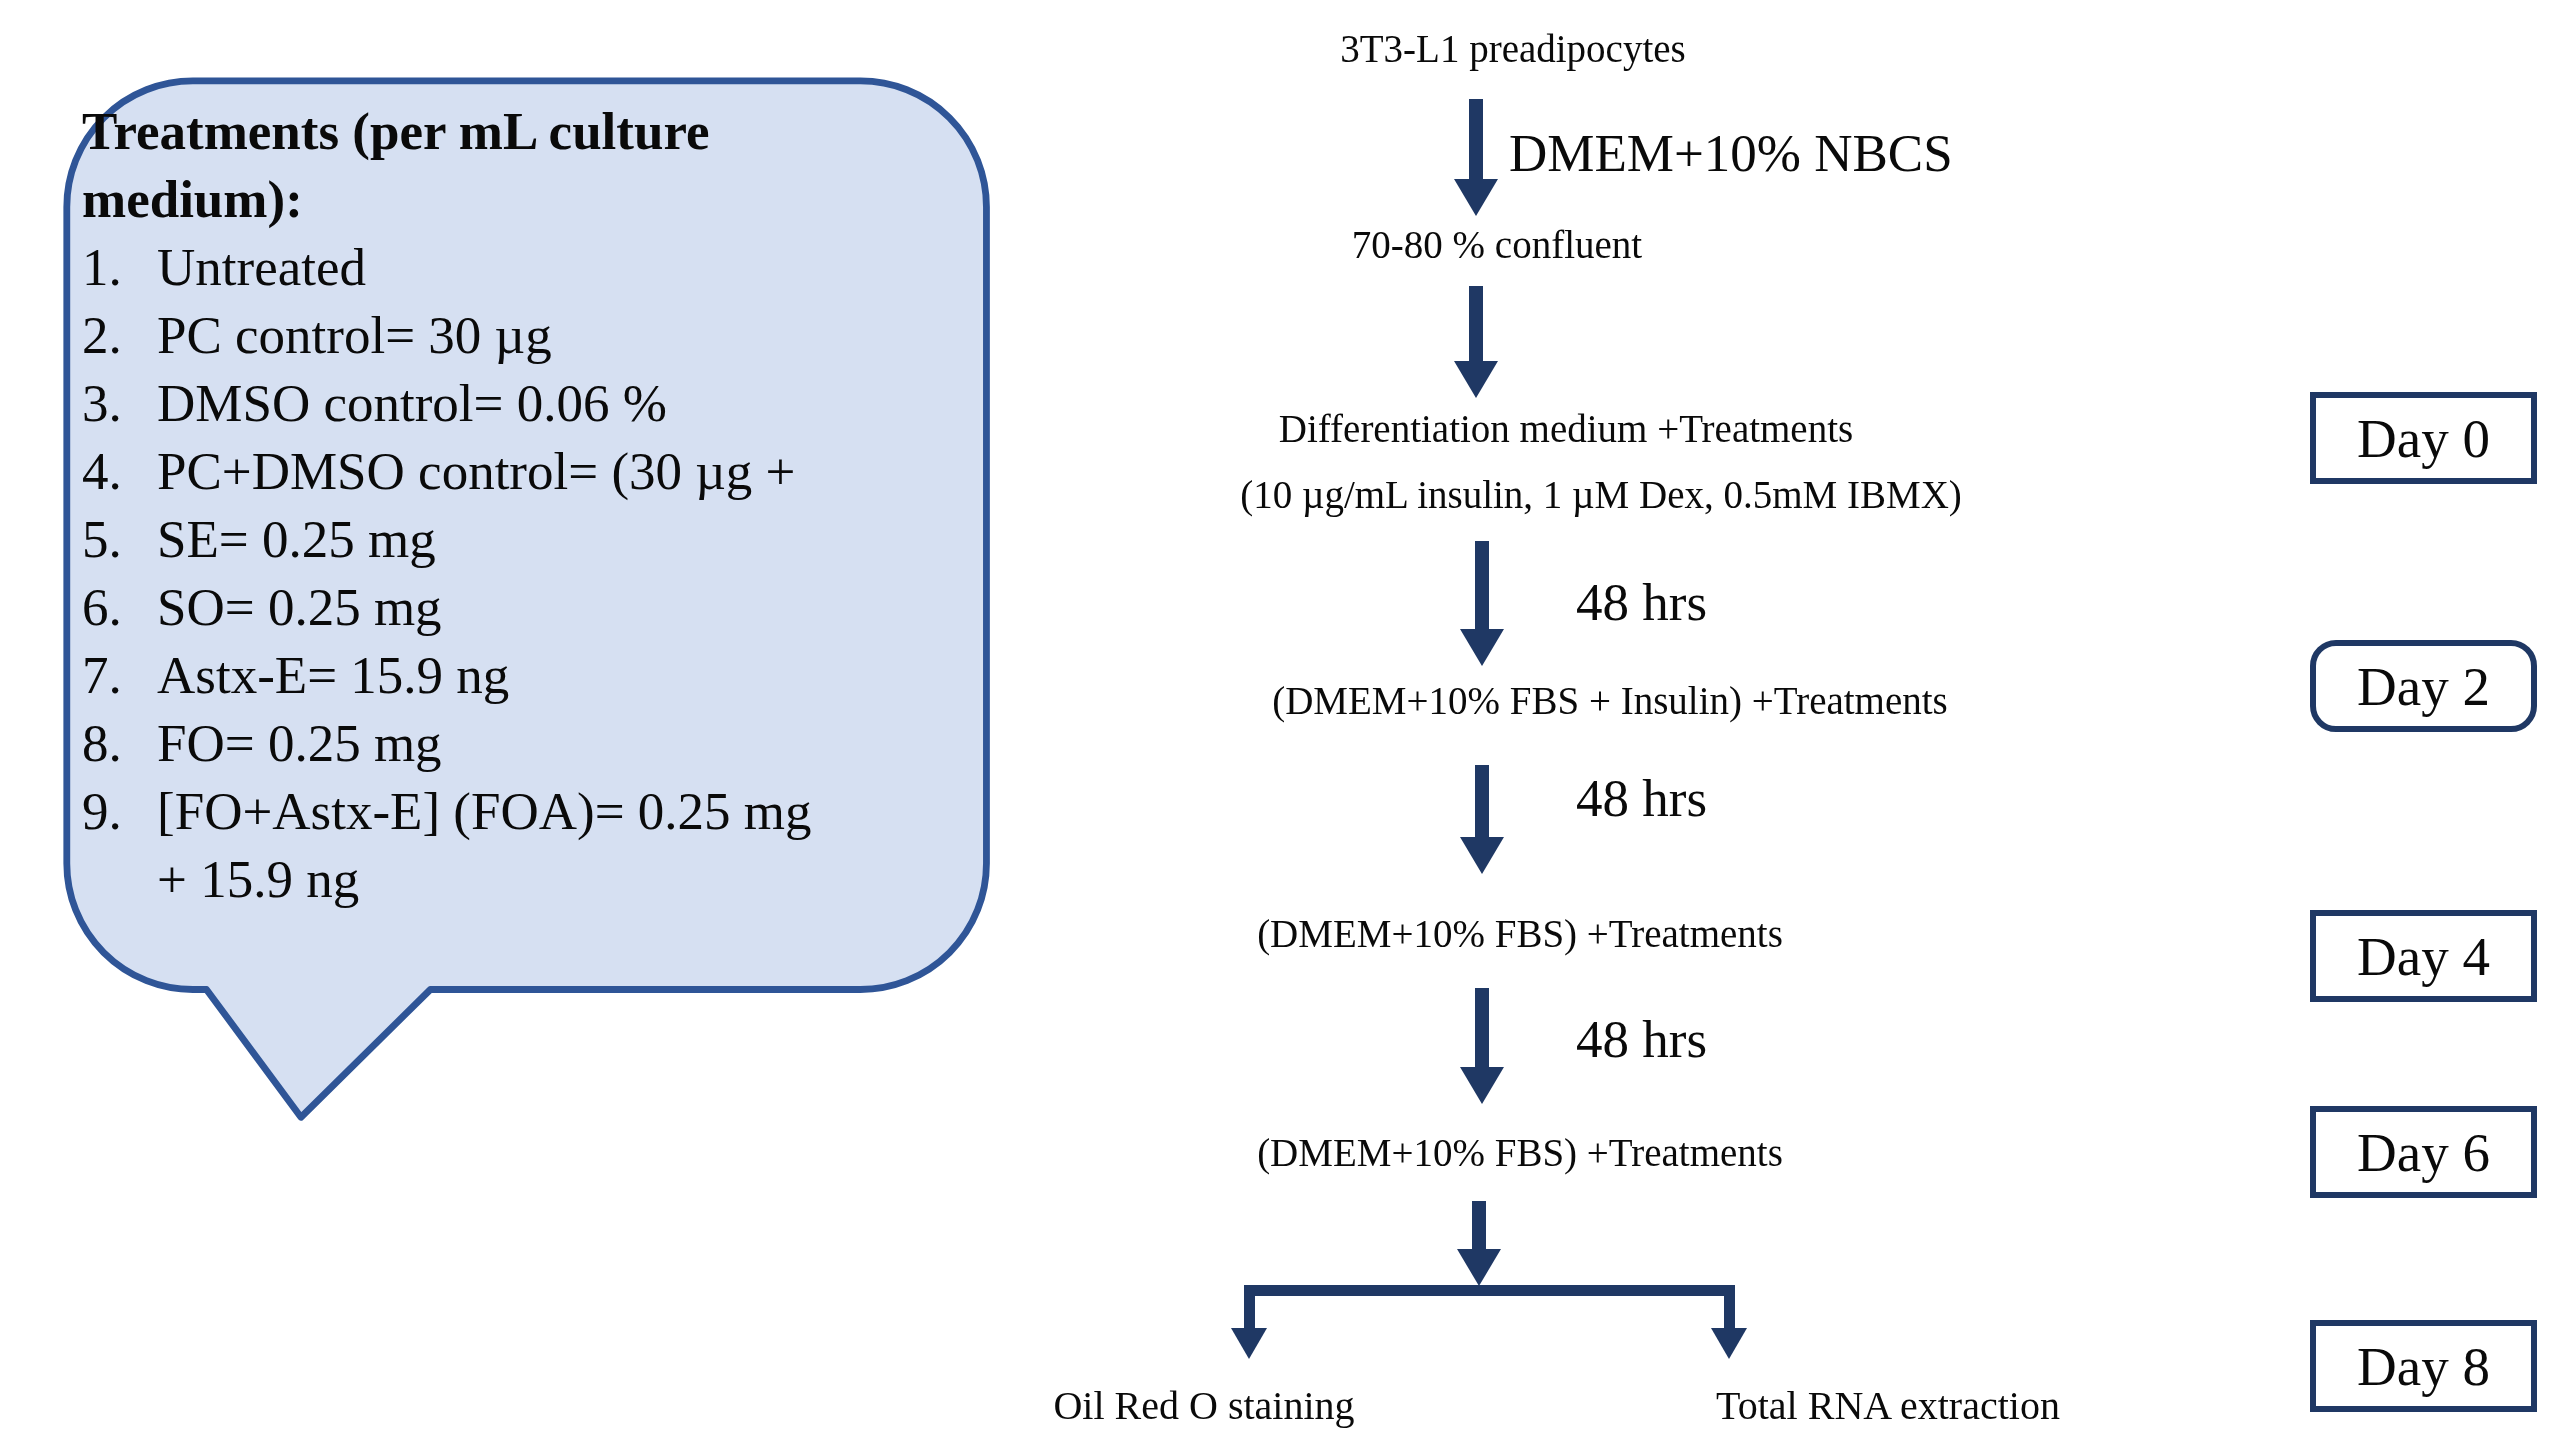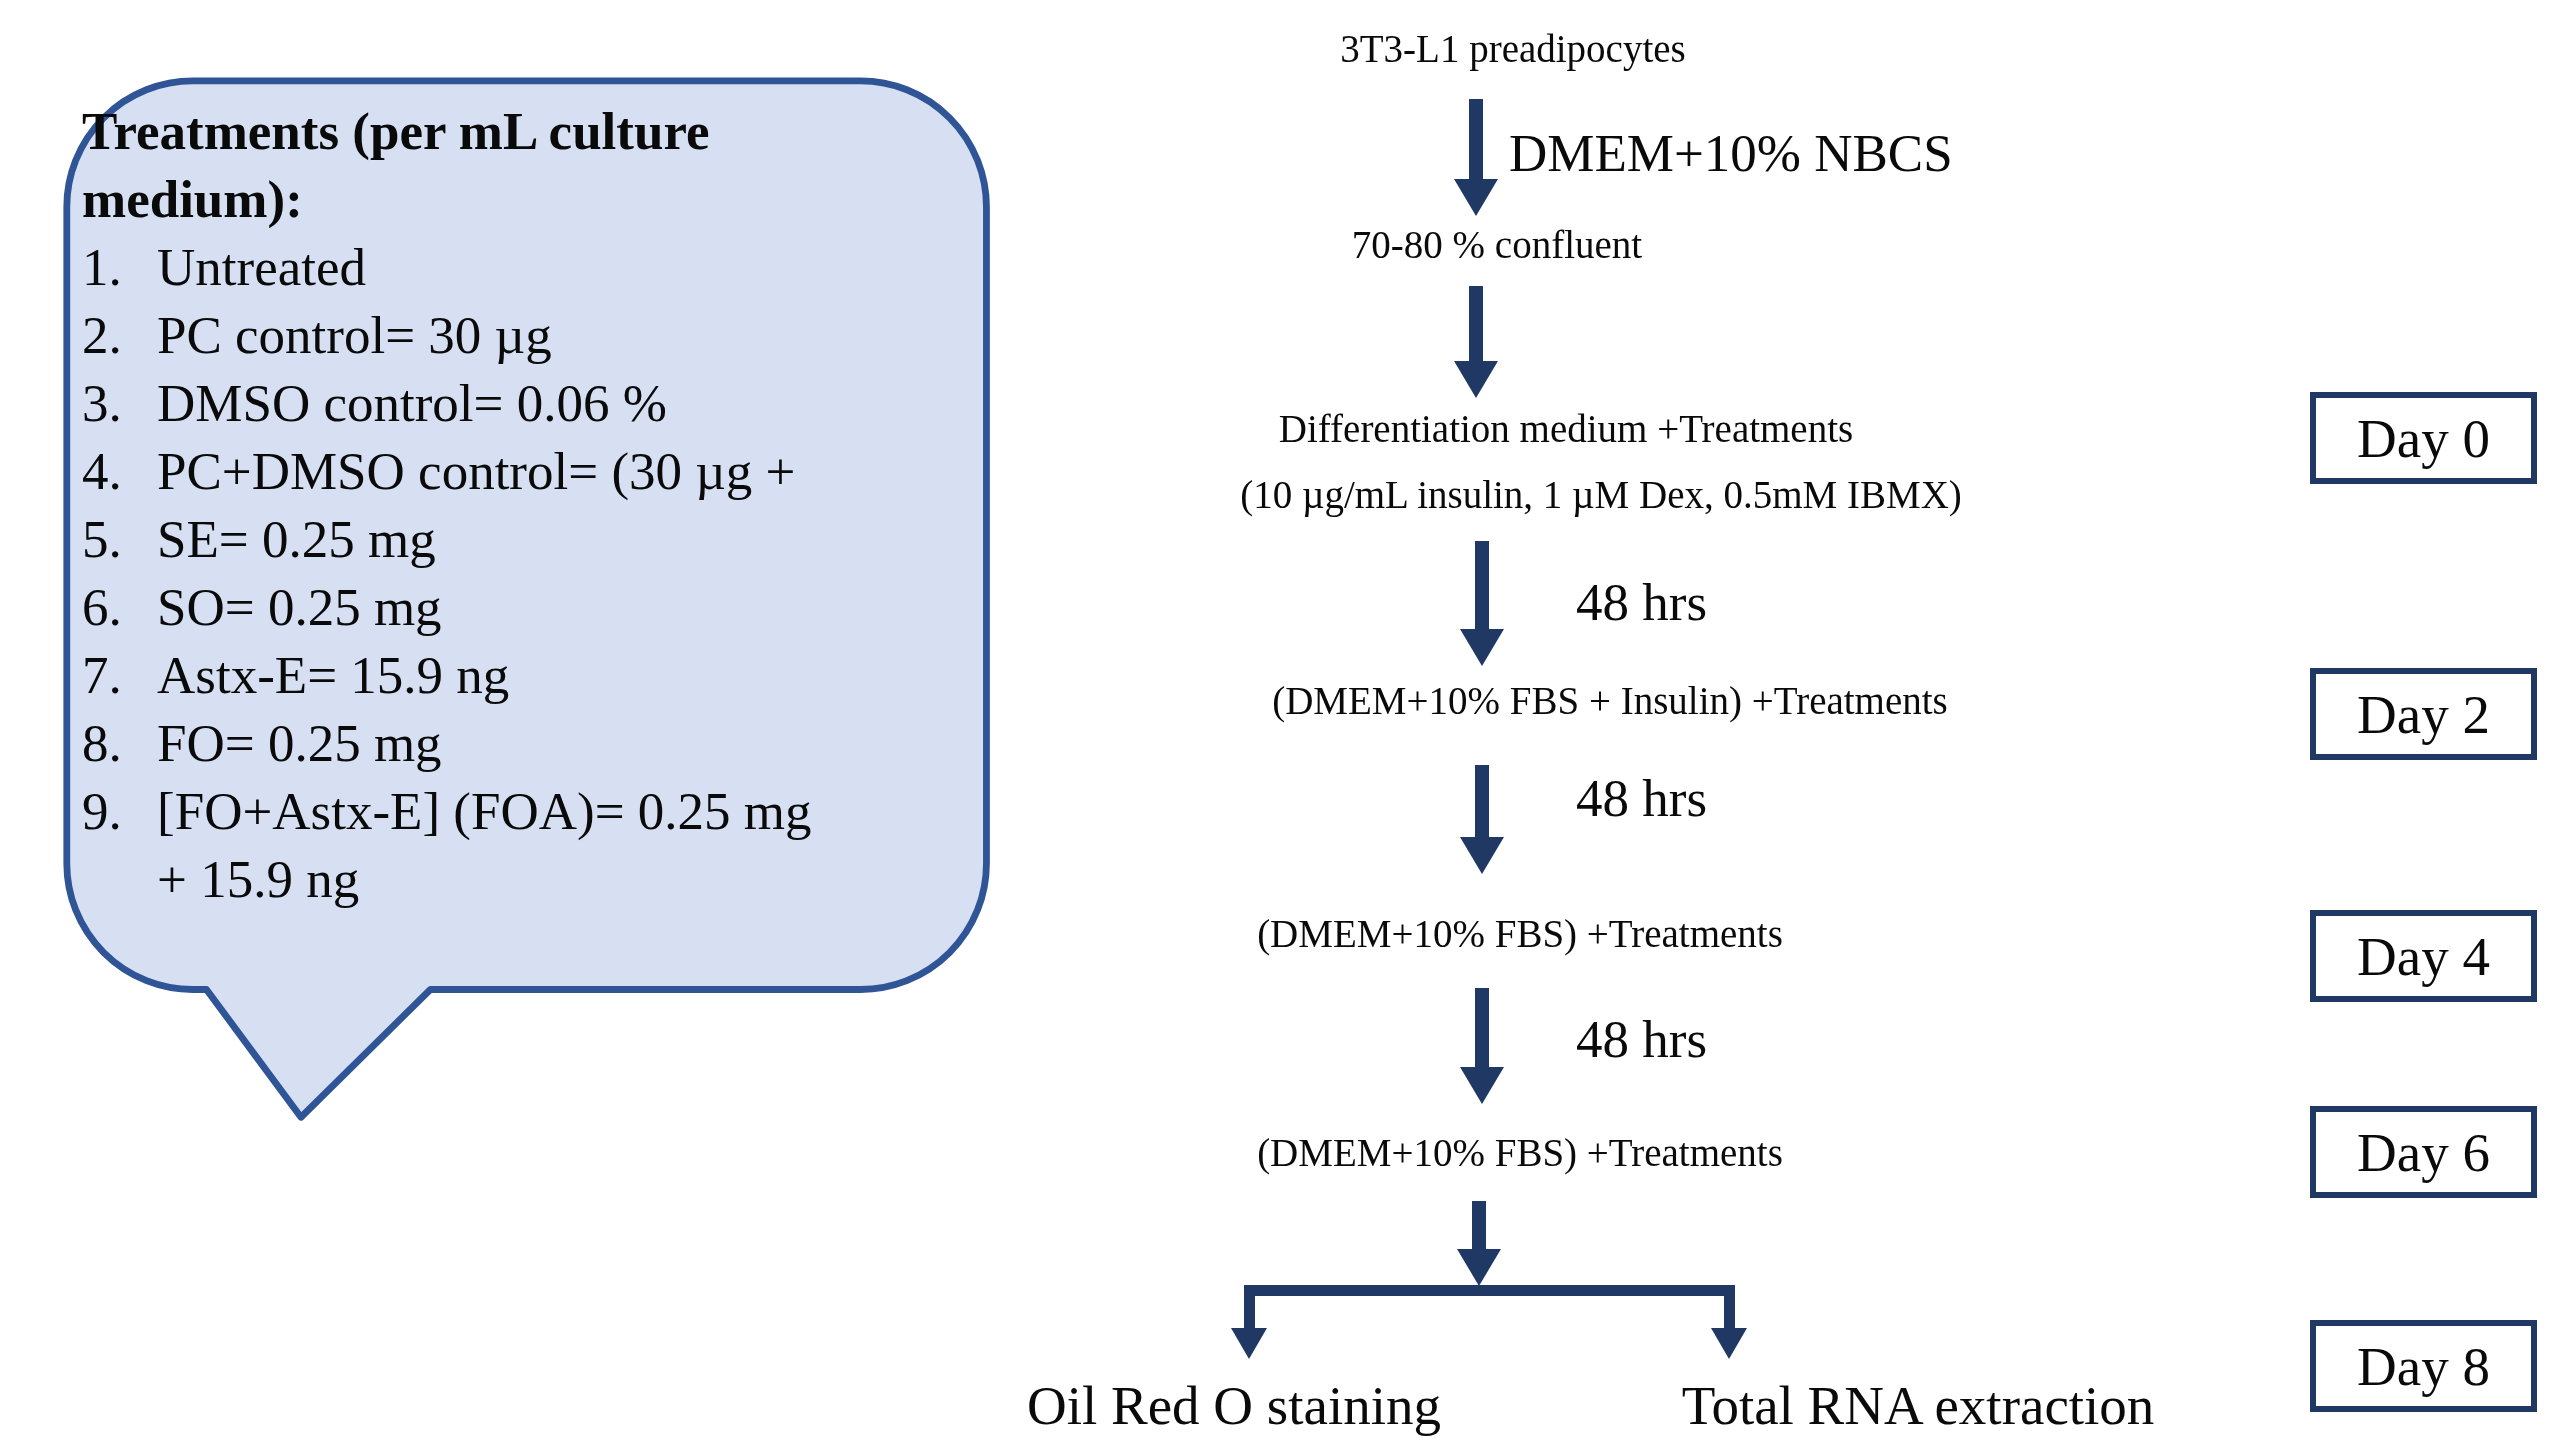--- a/index.html
+++ b/index.html
@@ -31,21 +31,21 @@
   .bubble-title { font-weight: bold; }
   .t-item { display: flex; }
   .t-num { width: 75px; flex: none; }
   .t-lines { flex: 1; }
   .node {
     position: absolute;
     transform: translate(-50%, -50%);
     white-space: nowrap;
     font-size: 39px;
   }
-  .outcome { font-size: 55px; margin-left: 30px; }
+  .outcome { font-size: 40px; }
   .alabel {
     position: absolute;
     transform: translateY(-50%);
     white-space: nowrap;
     font-size: 53px;
     text-align: right;
   }
   .arrow {
     position: absolute;
     width: 44px;
@@ -213,20 +213,20 @@
     <div class="shaft"></div>
     <div class="head"></div>
   </div>
   <div class="arm" style="left:1711px; top:1285px; height:74px;">
     <div class="shaft"></div>
     <div class="head"></div>
   </div>
 
   <div id="days-layer">
       <div class="day" style="top: 392px;">Day 0</div>
-      <div class="day" style="top: 668px;">Day 2</div>
+      <div class="day" style="top: 640px; border-radius: 26px;">Day 2</div>
       <div class="day" style="top: 910px;">Day 4</div>
       <div class="day" style="top: 1106px;">Day 6</div>
       <div class="day" style="top: 1320px;">Day 8</div>
     </div>
 
 </div>
 
 
 </body></html>

